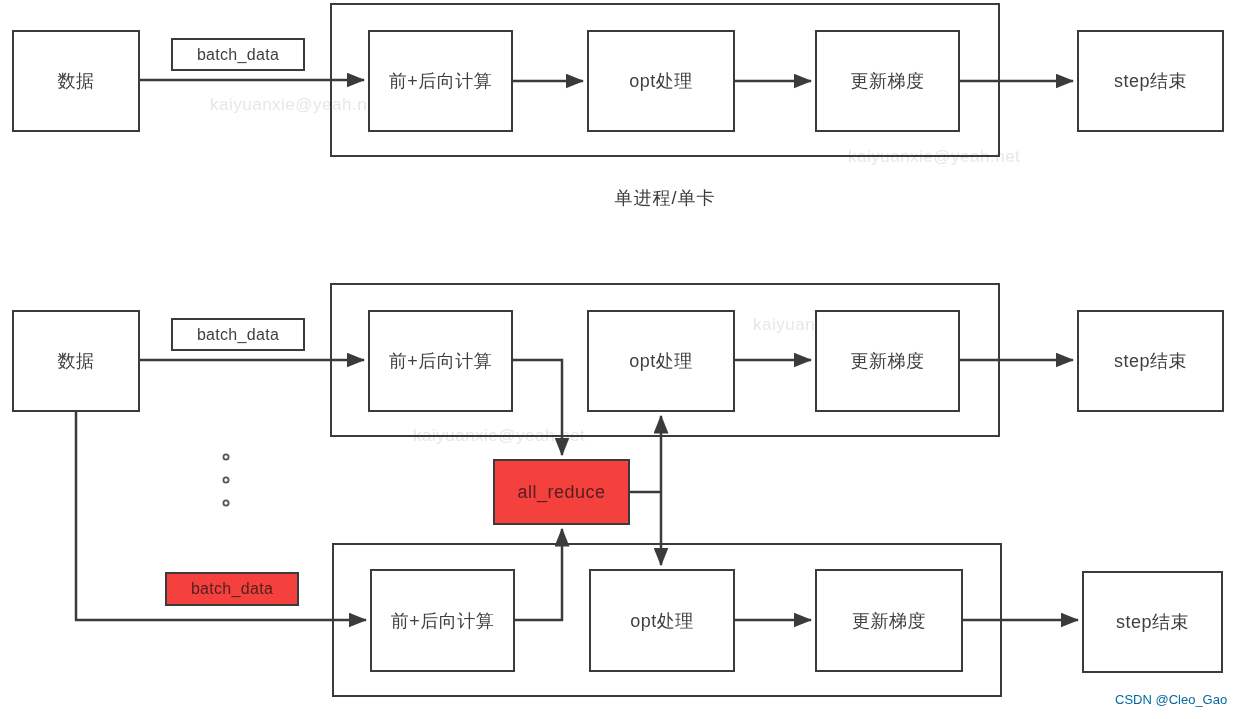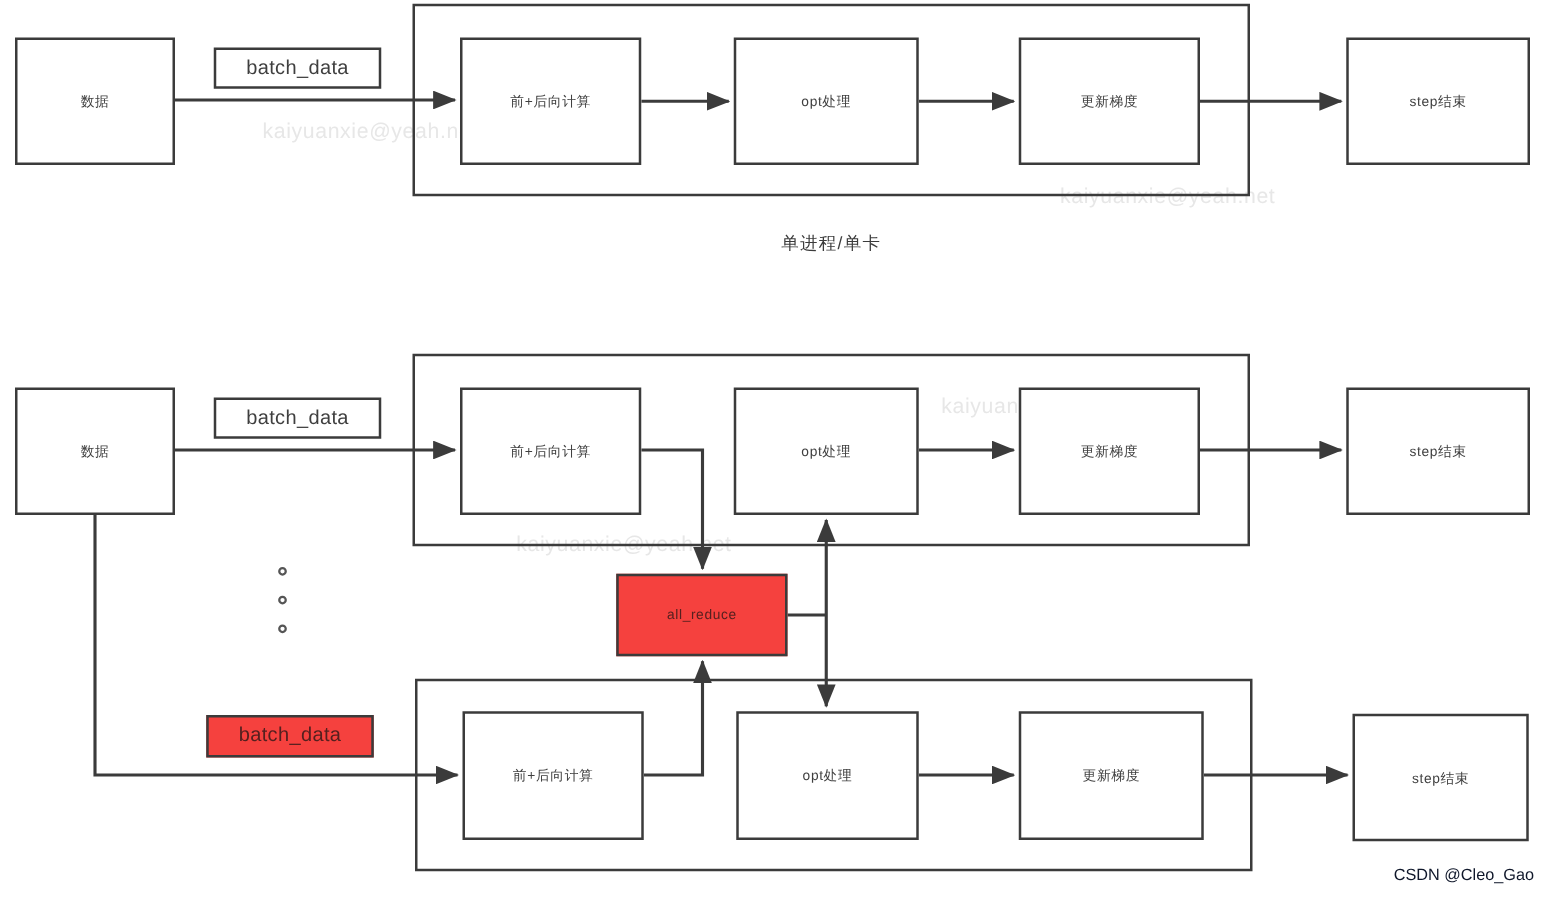--- a/index.html
+++ b/index.html
@@ -3,36 +3,36 @@
 <meta charset="utf-8">
 <style>
   html,body{margin:0;padding:0;background:#ffffff;}
   .canvas{
     position:relative;width:1242px;height:719px;background:#ffffff;overflow:hidden;
     font-family:"Liberation Sans","DejaVu Sans",sans-serif;color:#3f3f3f;
   }
   .node{
     position:absolute;box-sizing:border-box;border:2.5px solid #3b3b3b;background:#ffffff;
     display:flex;align-items:center;justify-content:center;
-    font-size:11px;color:#3f3f3f;z-index:3;letter-spacing:0.5px;
+    font-size:18px;color:#3f3f3f;z-index:3;letter-spacing:0.5px;
   }
   .label-box{border-width:2px;font-size:16px;letter-spacing:0.3px;text-align:right;}
   .red{background:#f5413e;color:#55201f;border-color:#3b3b3b;}
   .container-frame{
     position:absolute;box-sizing:border-box;border:2.5px solid #3b3b3b;background:transparent;z-index:2;
   }
   .caption{
-    position:absolute;text-align:center;font-size:14px;font-weight:500;color:#3b3b3b;z-index:3;
+    position:absolute;text-align:center;font-size:18px;font-weight:500;color:#3b3b3b;z-index:3;
     letter-spacing:1px;
   }
   .watermark{
     position:absolute;font-size:17px;color:#e7e7e7;z-index:1;white-space:nowrap;letter-spacing:0.5px;
   }
   .credit{
-    position:absolute;font-size:13px;color:#0f172a;z-index:4;white-space:nowrap;
+    position:absolute;font-size:13px;color:#0369a1;z-index:4;white-space:nowrap;
   }
   svg.wires{position:absolute;left:0;top:0;z-index:2;}
 </style>
 </head>
 <body>
 
 <div class="canvas">
 
   <div class="watermark" style="left:210px;top:95px;">kaiyuanxie@yeah.net</div>
   <div class="watermark" style="left:848px;top:147px;">kaiyuanxie@yeah.net</div>

